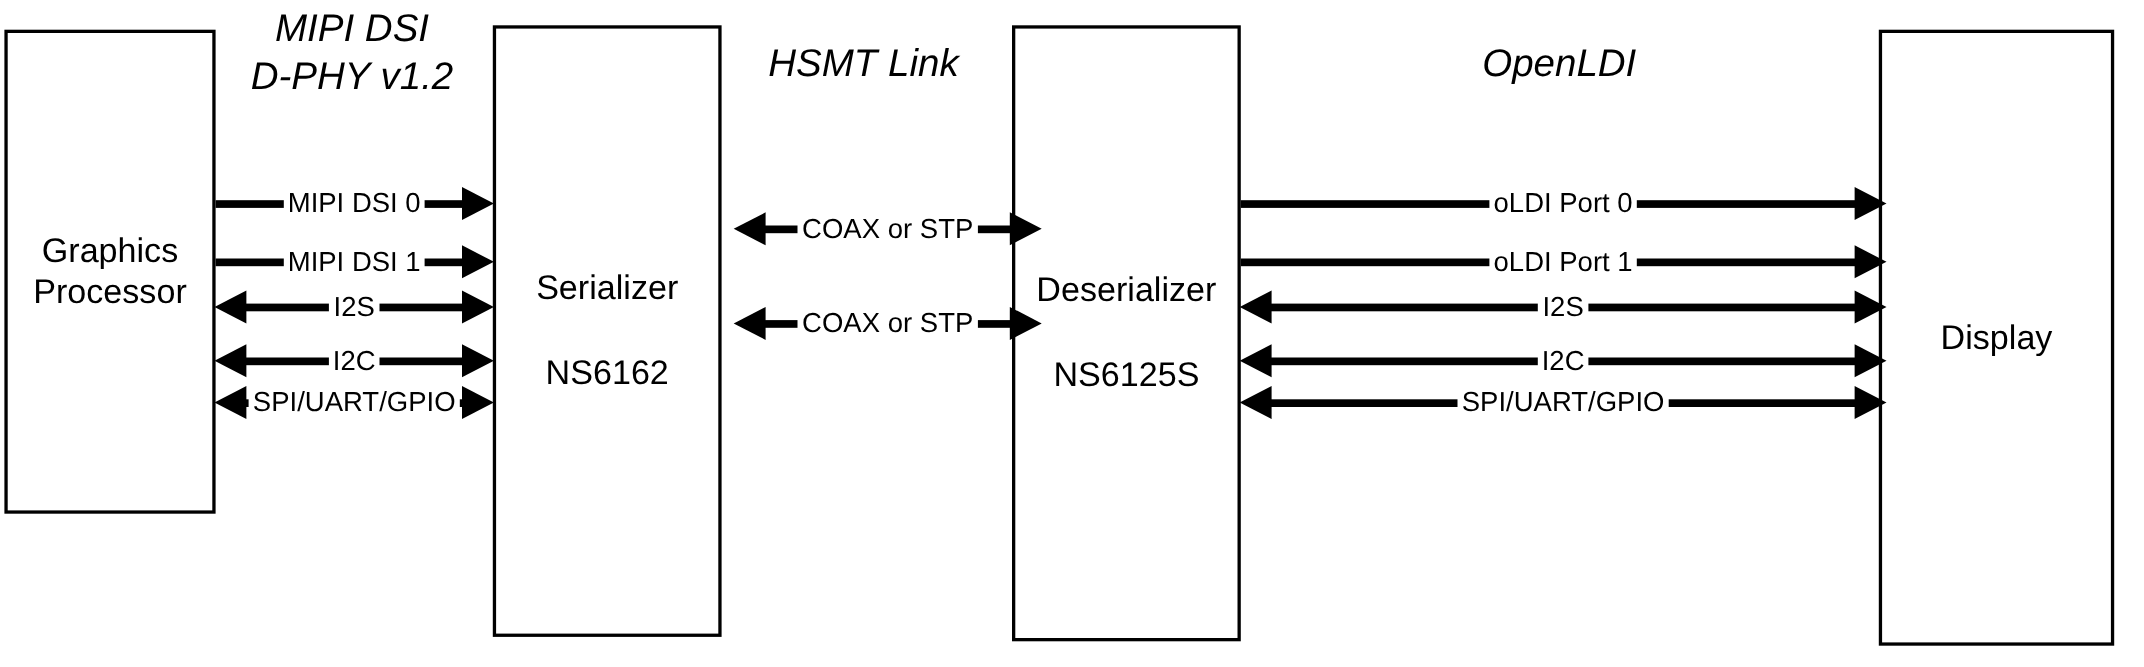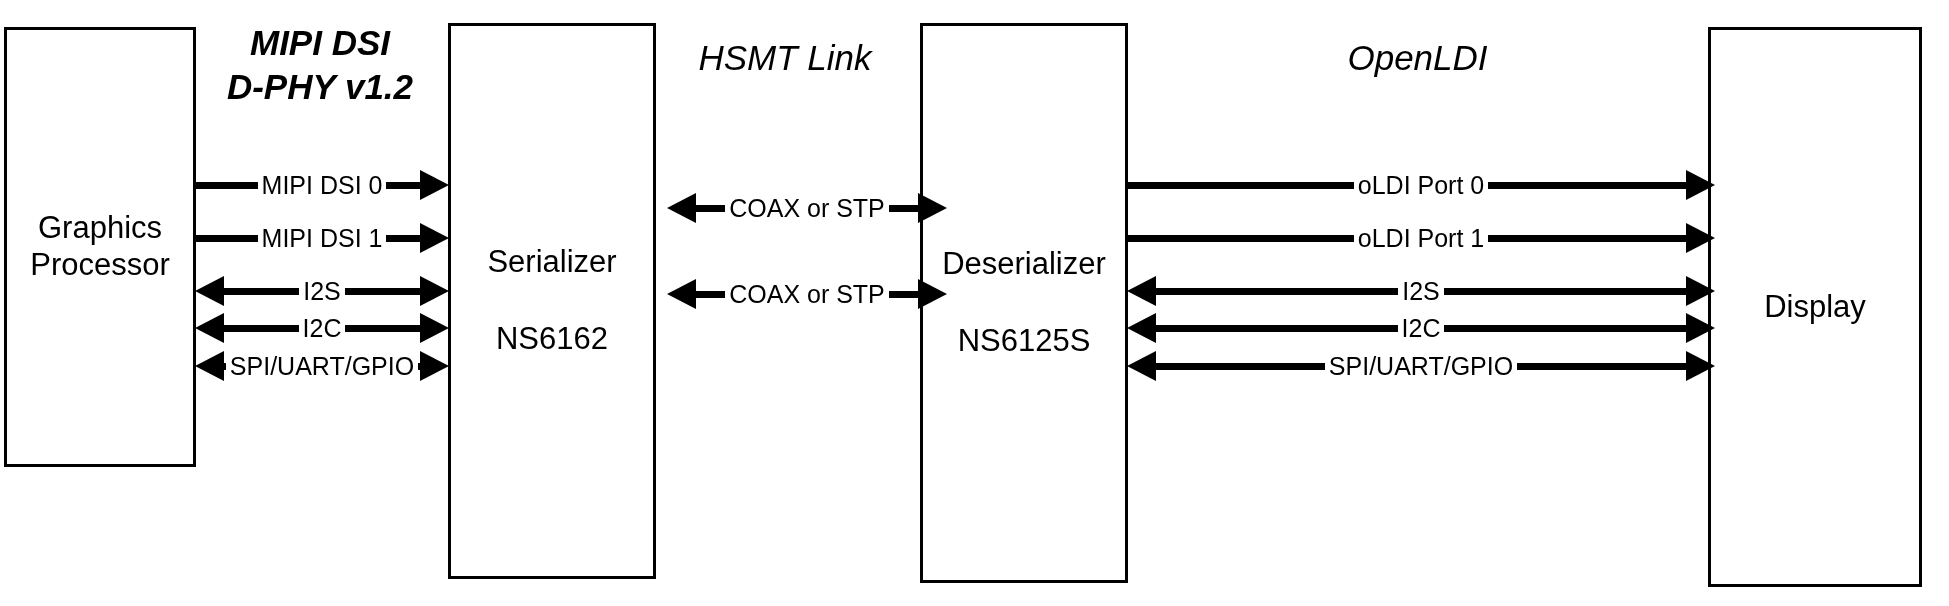--- a/index.html
+++ b/index.html
@@ -49,21 +49,21 @@
   
   .section-title {
     position: absolute;
     font-style: italic;
     font-size: 35px;
     line-height: 1.25;
     text-align: center;
     white-space: pre-line;
     color: #000000;
   }
-  #title-mipi    { left: 205px;  top: 21px;   width: 230px; font-weight: bold; }
+  #title-mipi    { left: 205px;  top: 4px;   width: 230px; }
   #title-hsmt    { left: 650px;  top: 36px;  width: 270px; }
   #title-openldi { left: 1130px; top: 36px;  width: 575px; }
 
   
   .conn {
     position: absolute;
     height: 34px;
     display: flex;
     align-items: center;
     justify-content: center;
@@ -115,21 +115,21 @@
 
   
   .grp-left  { left: 196px;  width: 252px; }
   
   .grp-mid   { left: 648px;  width: 278px; margin-left: 20px; }
   
   .grp-right { left: 1128px; width: 586px; }
 
   .r-dsi0  { top: 168px; }
   .r-dsi1  { top: 221px; }
-  .r-i2s   { top: 274px; }
+  .r-i2s   { top: 262px; }
   .r-i2c   { top: 311px; }
   .r-spi   { top: 349px; }
 
   .m-coax0 { top: 191px; }
   .m-coax1 { top: 277px; }
 </style>
 </head>
 <body>
 
 <div id="canvas">

